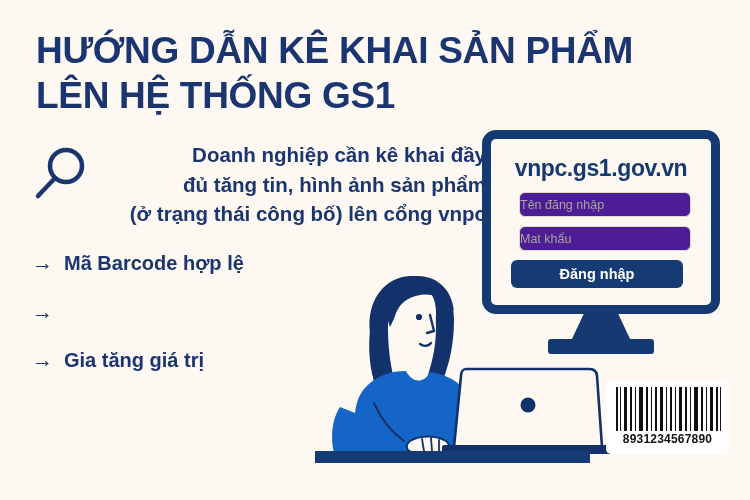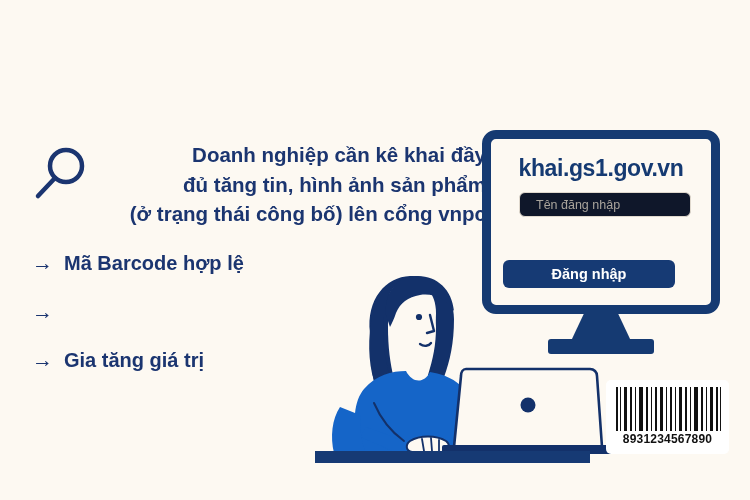--- a/index.html
+++ b/index.html
@@ -137,33 +137,33 @@
     font-weight: bold;
     letter-spacing: -0.4px;
   }
   .field {
     position: absolute;
     left: 28px;
     width: 172px;
     height: 25px;
     border: 1.5px solid #e0d9ce;
     border-radius: 6px;
-    background: #0f172a;
+    background: #4c1d95;
     box-sizing: border-box;
     display: flex;
     align-items: center;
-    padding-left: 16px;
+    padding-left: 0;
     color: #a9a49c;
     font-size: 12.5px;
   }
   .field.user { top: 53px; }
   .field.pass { top: 87px; }
   .login-btn {
     position: absolute;
-    left: 12px;
+    left: 20px;
     top: 121px;
     width: 172px;
     height: 27px;
     background: #163a74;
     border-radius: 6px;
     border: none;
     color: #ffffff;
     font-size: 14.5px;
     font-weight: bold;
     font-family: "Liberation Sans", sans-serif;
@@ -214,20 +214,22 @@
     color: #111111;
     margin-top: 1px;
     font-weight: bold;
   }
 </style>
 </head>
 <body>
 
 <div id="poster">
 
+  <div class="headline">HƯỚNG DẪN KÊ KHAI SẢN PHẨM
+LÊN HỆ THỐNG GS1</div>
 
   <div class="intro-block">
     <div class="magnifier">
       <svg viewBox="0 0 62 62" width="62" height="62" aria-hidden="true">
         <circle cx="36" cy="22" r="16" fill="none" stroke="#1b3570" stroke-width="4.5"></circle>
         <line x1="25" y1="34" x2="8" y2="52" stroke="#1b3570" stroke-width="4.5" stroke-linecap="round"></line>
       </svg>
     </div>
     <div class="intro-text">Doanh nghiệp cần kê khai đầy
 đủ tăng tin, hình ảnh sản phẩm
@@ -245,22 +247,23 @@
     <div class="bullet-row">
       <span class="bullet-arrow">→</span>
       <span class="bullet-label">Gia tăng giá trị</span>
     </div>
   </div>
 
   <div class="monitor">
     <div class="neck-shape"></div>
     <div class="monitor-base"></div>
     <div class="monitor-frame">
-      <div class="screen-url">khai.gs1.gov.vn</div>
+      <div class="screen-url">vnpc.gs1.gov.vn</div>
       <div class="field user">Tên đăng nhập</div>
+      <div class="field pass">Mat khẩu</div>
       <button class="login-btn">Đăng nhập</button>
     </div>
   </div>
 
   <div class="illustration">
     <svg viewBox="0 0 320 215" width="320" height="215" aria-hidden="true">
 
       <path d="M70 78 C66 44 86 22 110 21 C136 20 154 38 154 64 C154 88 150 106 144 122 L128 120 C133 104 136 90 136 72 C136 56 126 46 110 46 C96 46 88 56 88 72 C88 92 90 108 94 124 L74 126 C70 110 71 94 70 78 Z" fill="#13316a"></path>
 
       <path d="M88 48 C88 34 98 26 110 26 C124 26 136 38 136 58 C136 78 132 92 126 100 C120 108 108 110 100 104 C92 98 88 84 88 68 Z" fill="#fdf9f2"></path>

